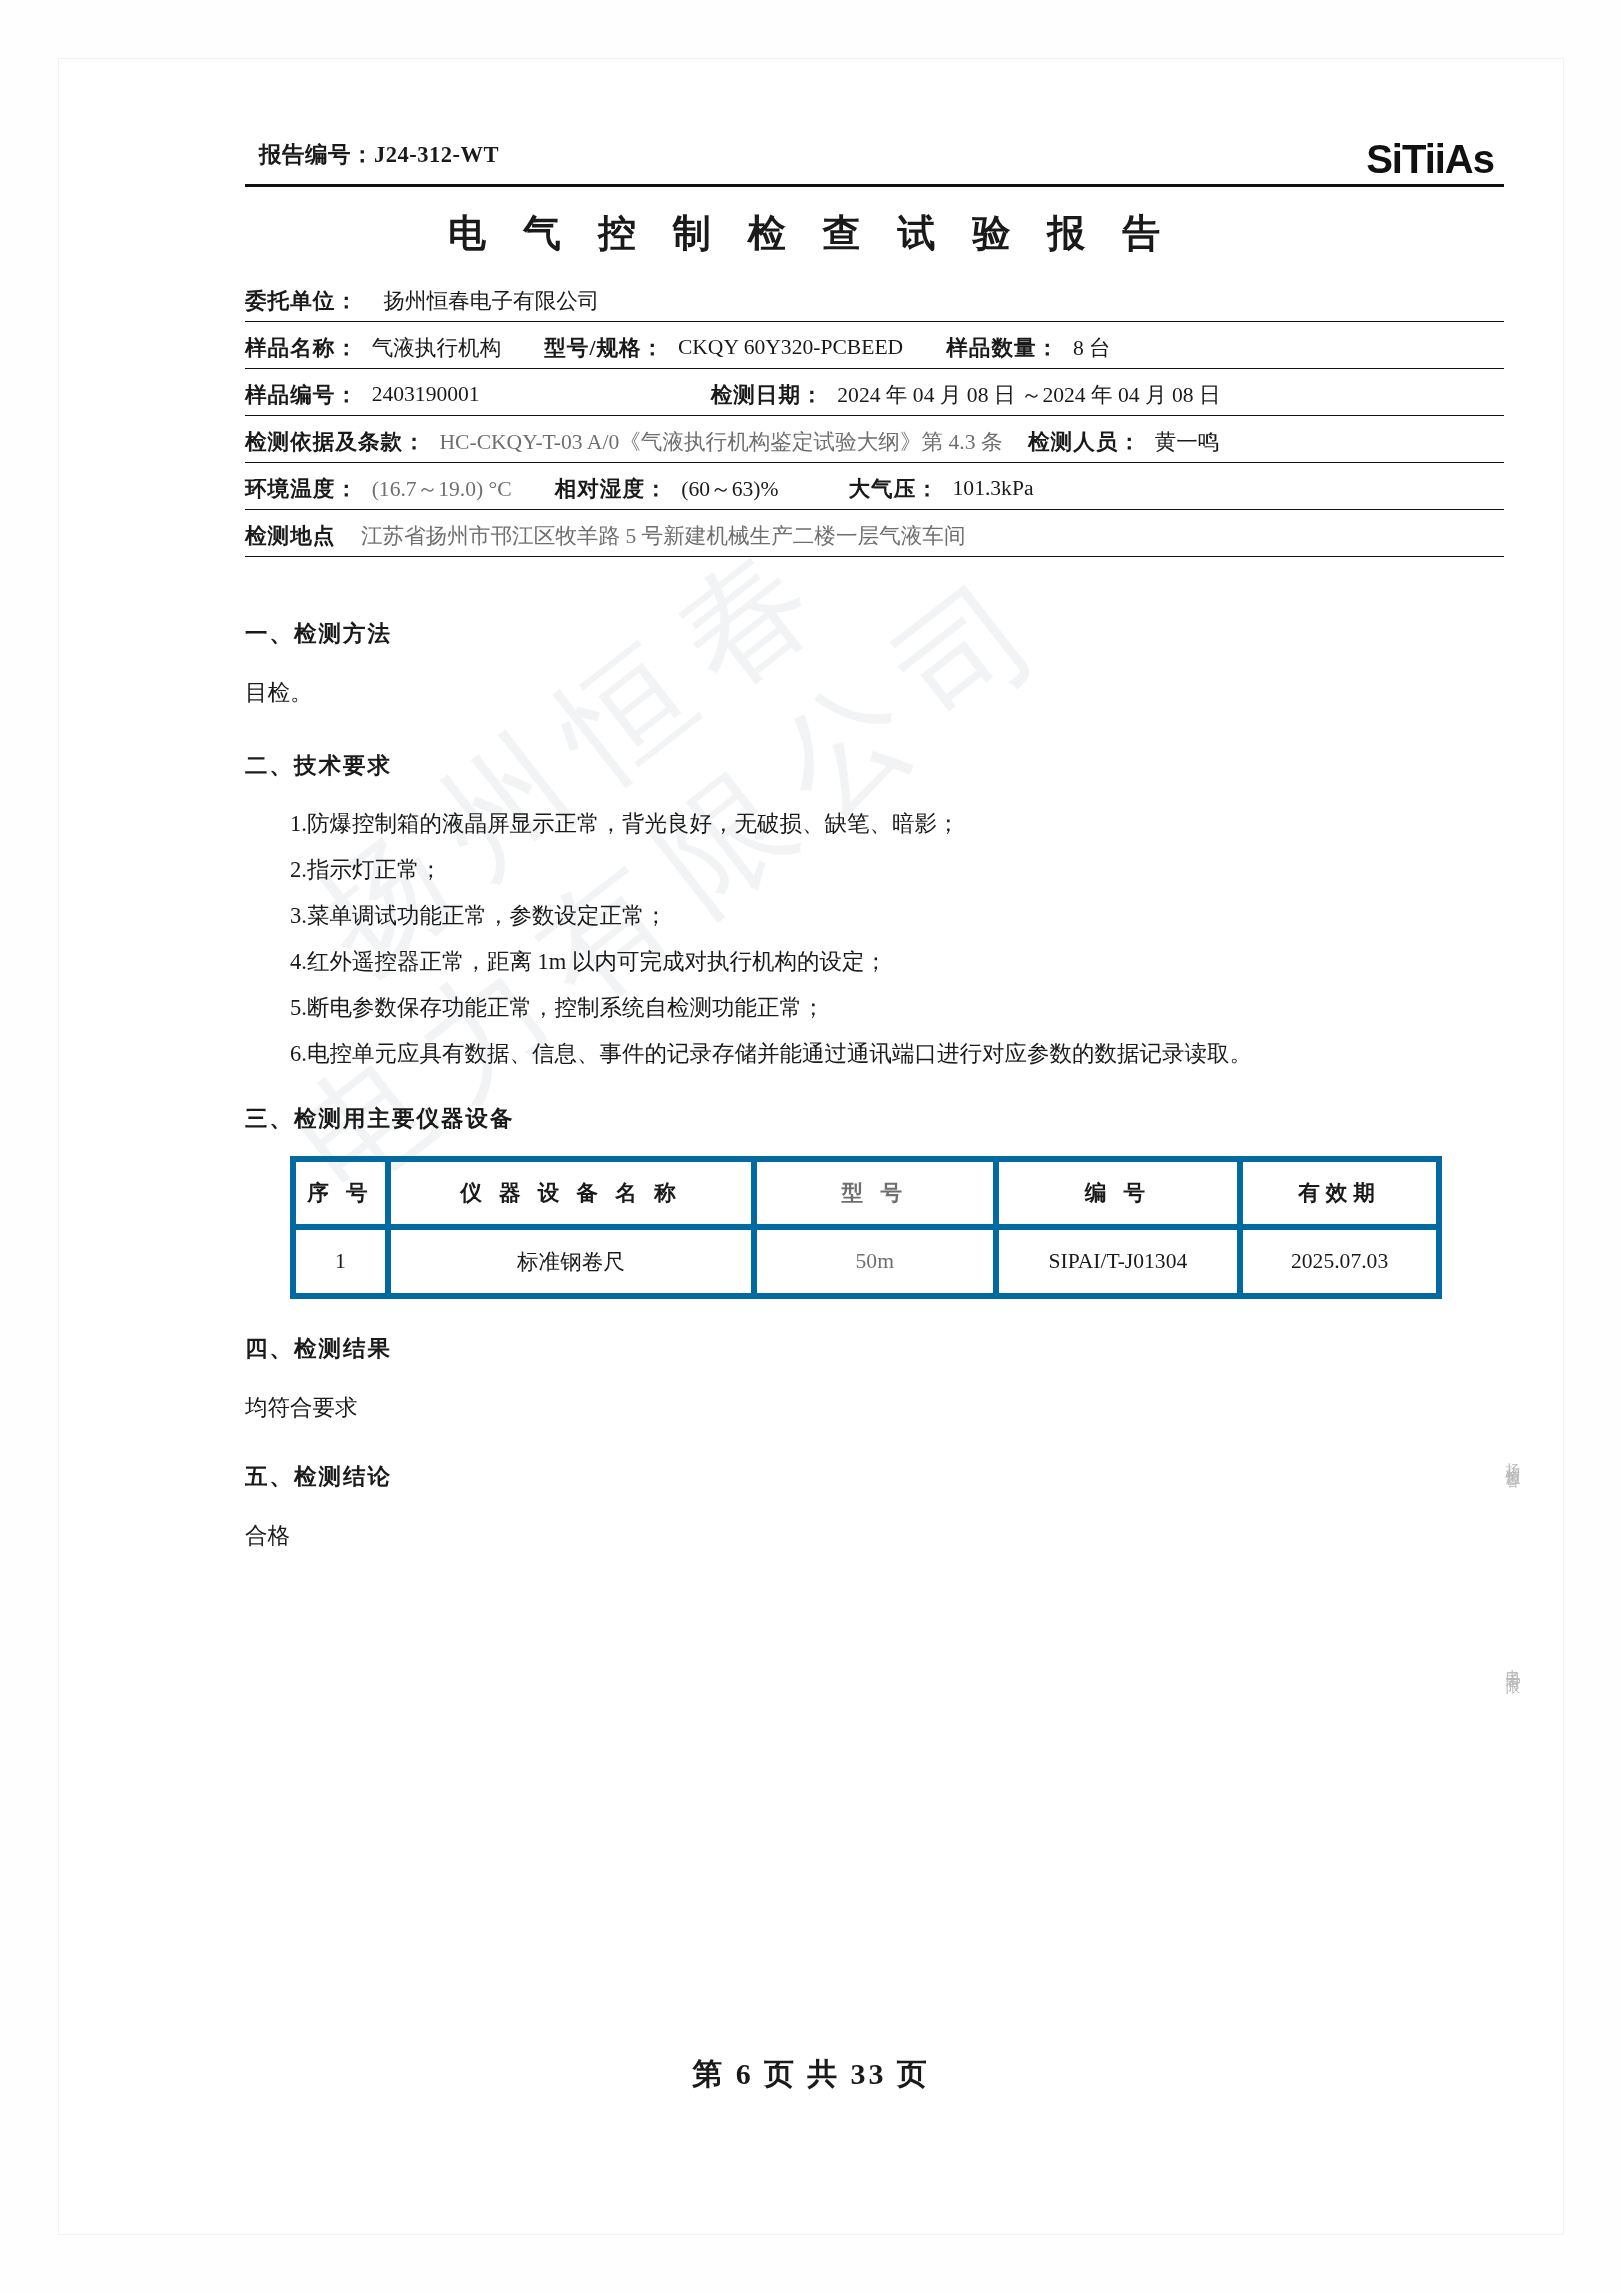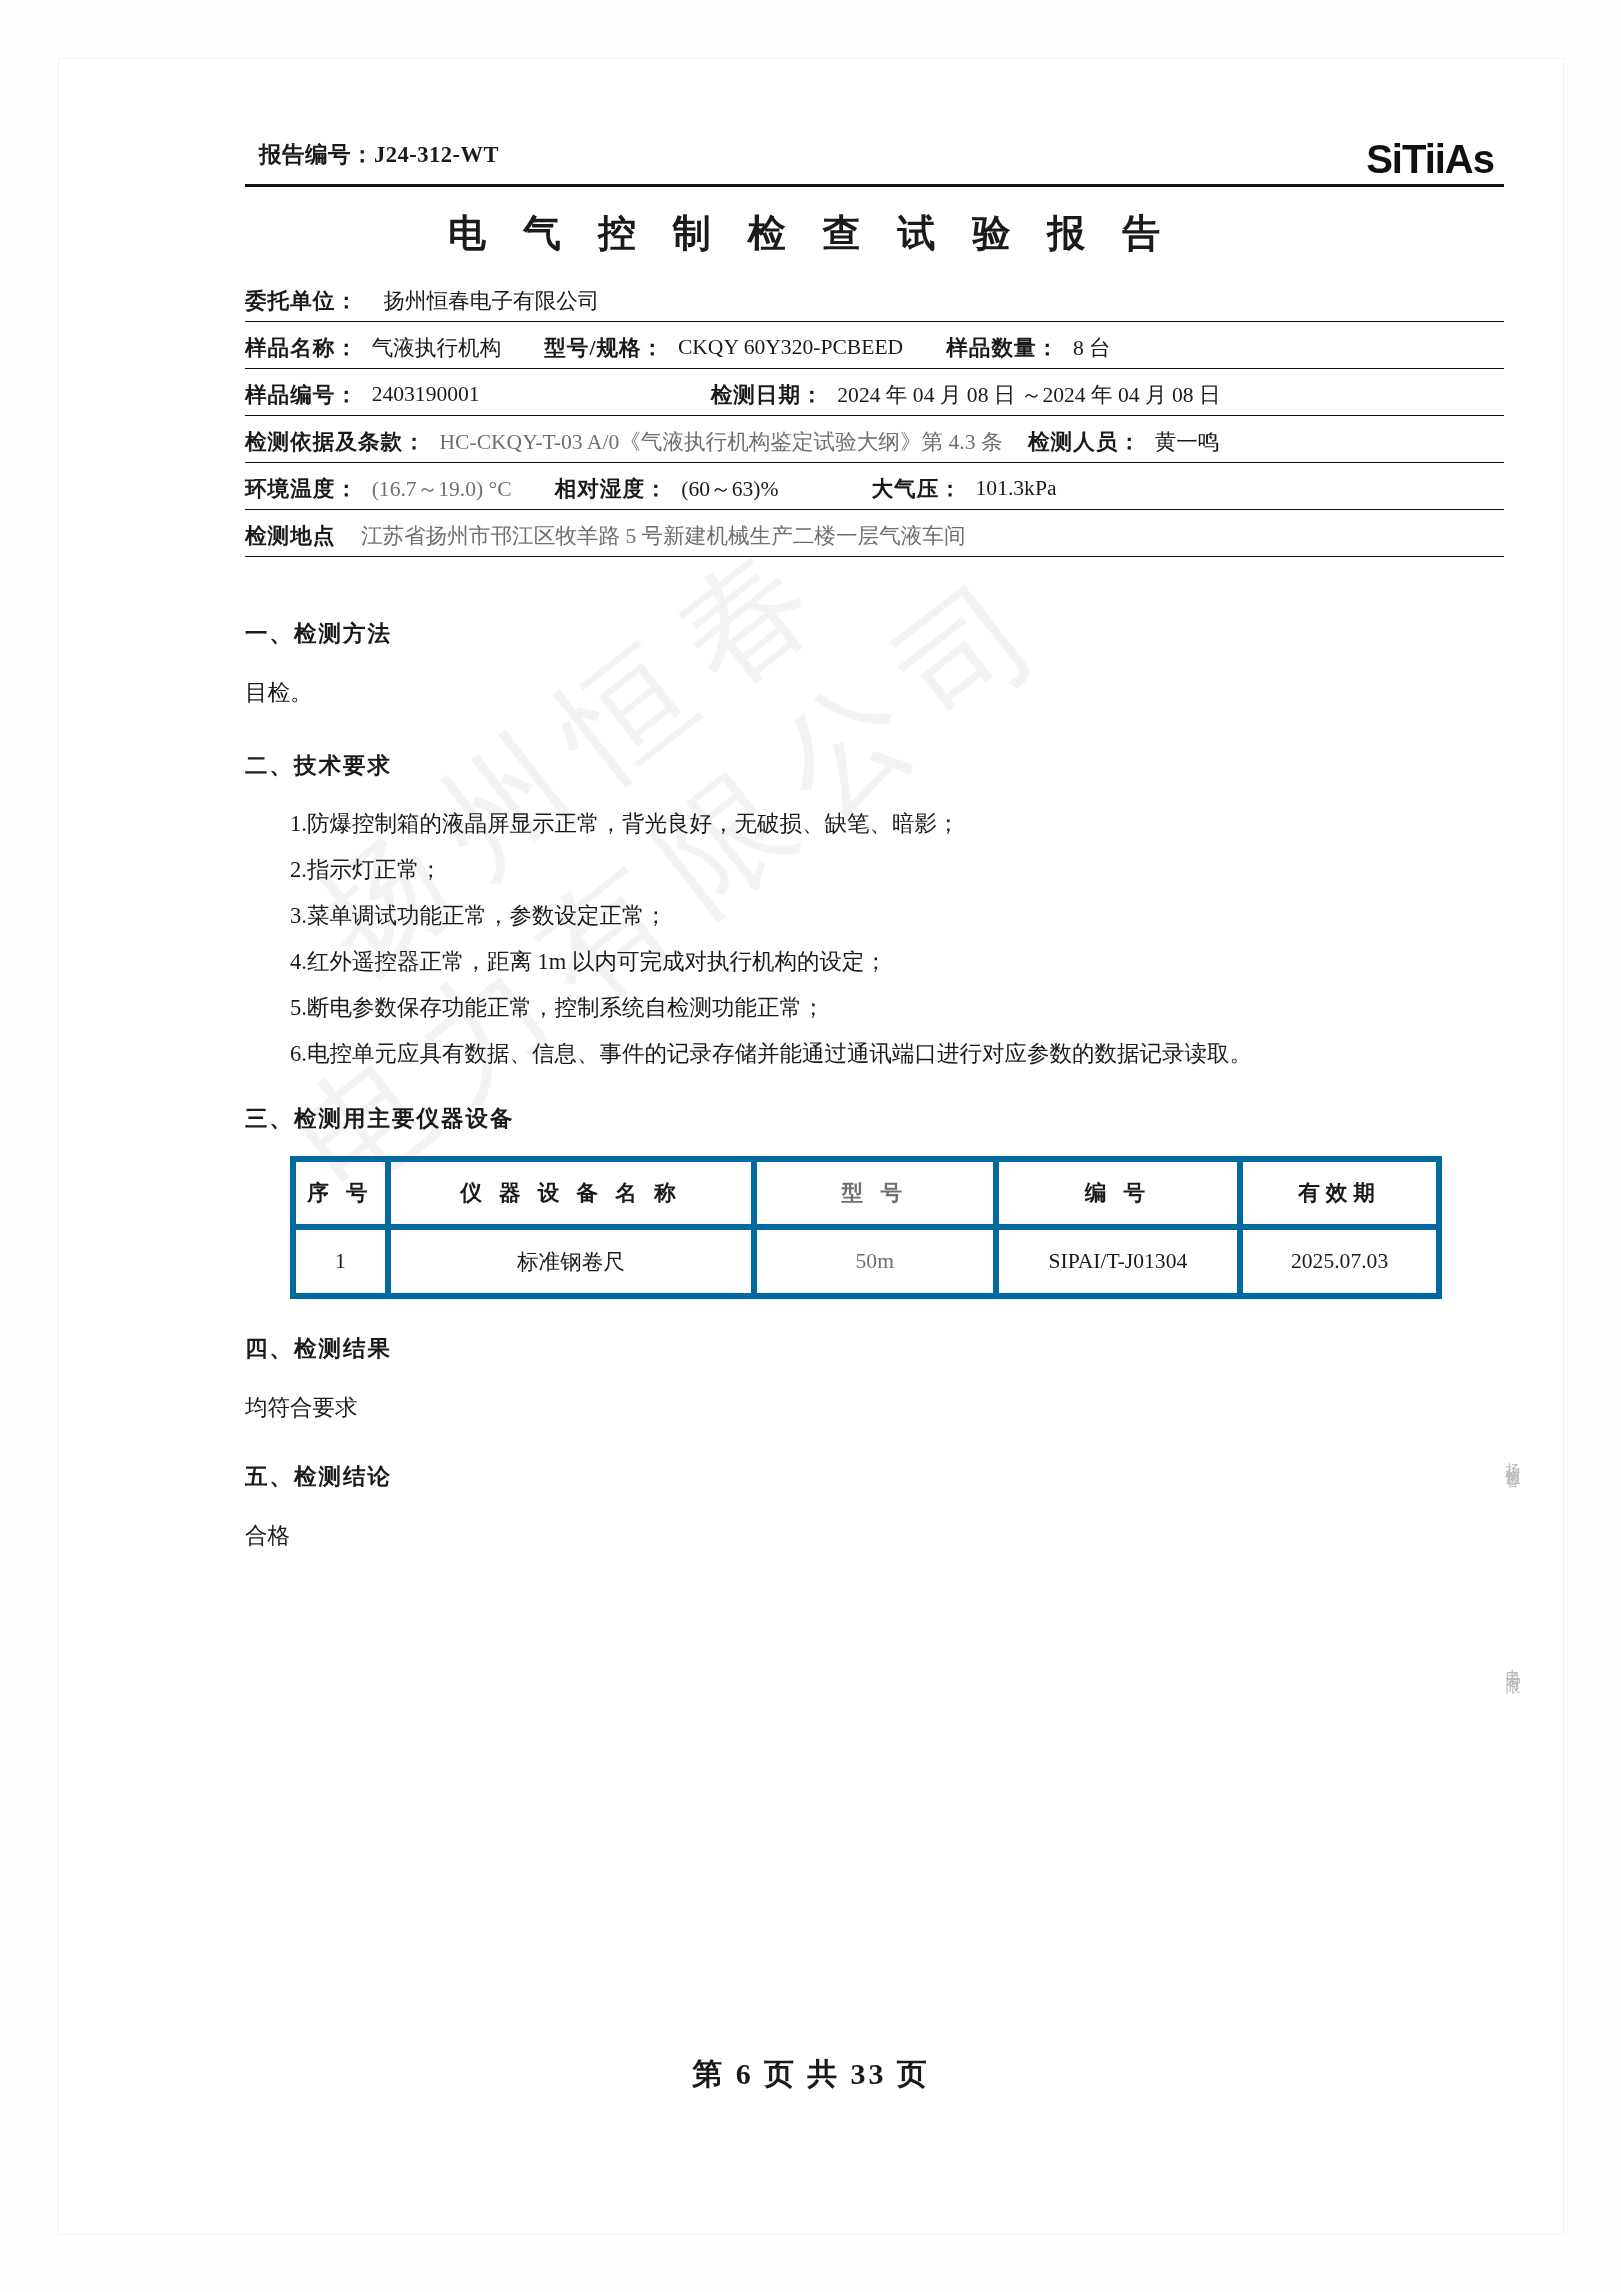--- a/index.html
+++ b/index.html
@@ -265,21 +265,21 @@
           <span class="val grey gap-sm">HC-CKQY-T-03 A/0《气液执行机构鉴定试验大纲》第 4.3 条</span>
           <span class="lbl gap-md">检测人员：</span>
           <span class="val gap-sm">黄一鸣</span>
         </div>
 
         <div class="irow underline">
           <span class="lbl">环境温度：</span>
           <span class="val grey gap-sm">(16.7～19.0) °C</span>
           <span class="lbl gap-lg">相对湿度：</span>
           <span class="val gap-sm">(60～63)%</span>
-          <span class="lbl" style="margin-left:93px;">大气压：</span>
+          <span class="lbl" style="margin-left:70px;">大气压：</span>
           <span class="val gap-sm">101.3kPa</span>
         </div>
 
         <div class="irow underline">
           <span class="lbl">检测地点</span>
           <span class="val grey gap-md">江苏省扬州市邗江区牧羊路 5 号新建机械生产二楼一层气液车间</span>
         </div>
       </div>
 
       <div class="sect" style="top:559px;">

